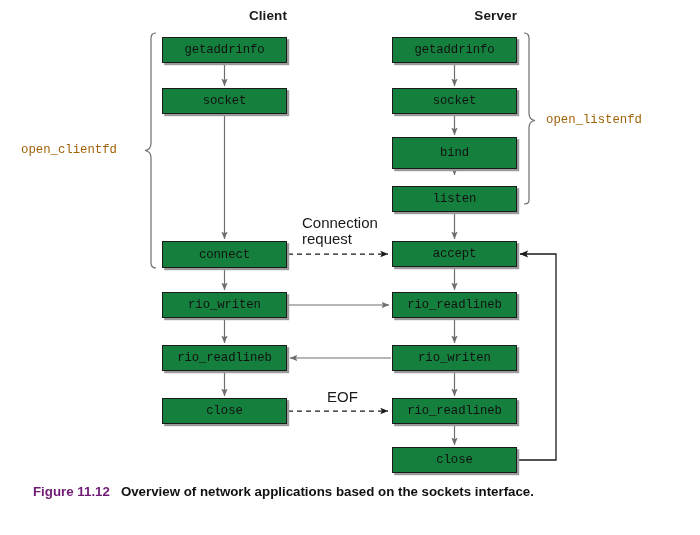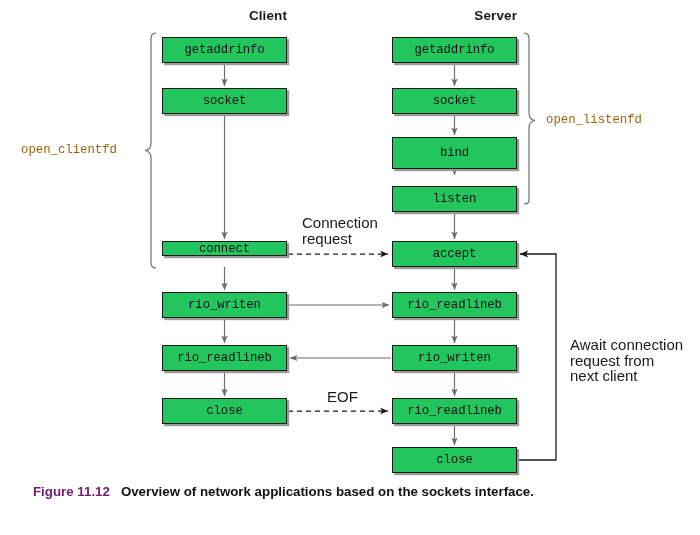--- a/index.html
+++ b/index.html
@@ -26,21 +26,21 @@
     font-weight: bold;
     font-size: 13.5px;
     color: #1a1a1a;
     text-align: right;
     letter-spacing: 0.1px;
   }
   .node {
     position: absolute;
     box-sizing: border-box;
     border: 1.6px solid #1a1a1a;
-    background: #22c55e;
+    background: #15803d;
     box-shadow: 2.2px 2.2px 0 0 #9a9a9a;
     font-family: "Liberation Mono", monospace;
     font-size: 12.3px;
     color: #111111;
     display: flex;
     align-items: center;
     justify-content: center;
     letter-spacing: -0.1px;
   }
   .brace-label {
@@ -136,42 +136,39 @@
       <path d="M524,33 C530,33 529,38 529,43 L529,113 C529,118 531,120 535,120.5
                C531,121 529,123 529,128 L529,196 C529,201 530,204 524,204"></path>
     </g>
   </svg>
 
   <div class="col-header" style="left:162px; top:8px; width:125px;">Client</div>
   <div class="col-header" style="left:392px; top:8px; width:125px;">Server</div>
 
   <div class="node" style="left:162px; top:37px; width:125px; height:26px;">getaddrinfo</div>
   <div class="node" style="left:162px; top:88px; width:125px; height:26px;">socket</div>
-  <div class="node" style="left:162px; top:241px; width:125px; height:15px;">connect</div>
+  <div class="node" style="left:162px; top:241px; width:125px; height:27px;">connect</div>
   <div class="node" style="left:162px; top:292px; width:125px; height:26px;">rio_writen</div>
   <div class="node" style="left:162px; top:345px; width:125px; height:26px;">rio_readlineb</div>
   <div class="node" style="left:162px; top:398px; width:125px; height:26px;">close</div>
 
   <div class="node" style="left:392px; top:37px; width:125px; height:26px;">getaddrinfo</div>
   <div class="node" style="left:392px; top:88px; width:125px; height:26px;">socket</div>
   <div class="node" style="left:392px; top:137px; width:125px; height:32px;">bind</div>
   <div class="node" style="left:392px; top:186px; width:125px; height:26px;">listen</div>
   <div class="node" style="left:392px; top:241px; width:125px; height:26px;">accept</div>
   <div class="node" style="left:392px; top:292px; width:125px; height:26px;">rio_readlineb</div>
   <div class="node" style="left:392px; top:345px; width:125px; height:26px;">rio_writen</div>
   <div class="node" style="left:392px; top:398px; width:125px; height:26px;">rio_readlineb</div>
   <div class="node" style="left:392px; top:447px; width:125px; height:26px;">close</div>
 
   <div class="brace-label" style="left:21px; top:143px;">open_clientfd</div>
   <div class="brace-label" style="left:546px; top:113px;">open_listenfd</div>
 
   <div class="edge-label" style="left:302px; top:215px; text-align:left;">Connection
 request</div>
   <div class="edge-label" style="left:327px; top:389px; text-align:left;">EOF</div>
-  <div class="edge-label" style="left:570px; top:337px; text-align:left;">Await connection
-request from
-next client</div>
 
   <div class="caption">
     <span class="fignum">Figure 11.12</span><span>Overview of network applications based on the sockets interface.</span>
   </div>
 
 </div>
 
 </body></html>

